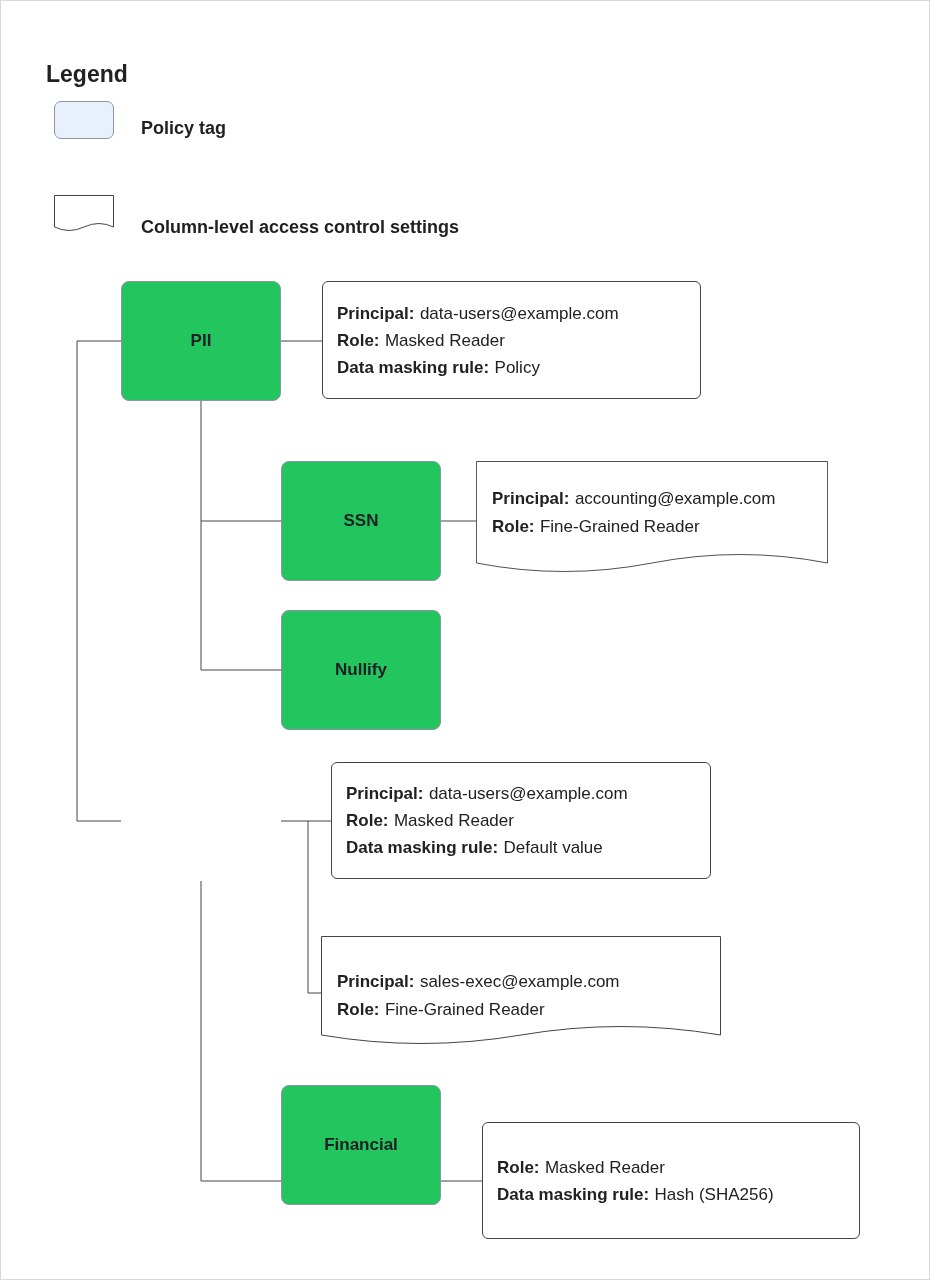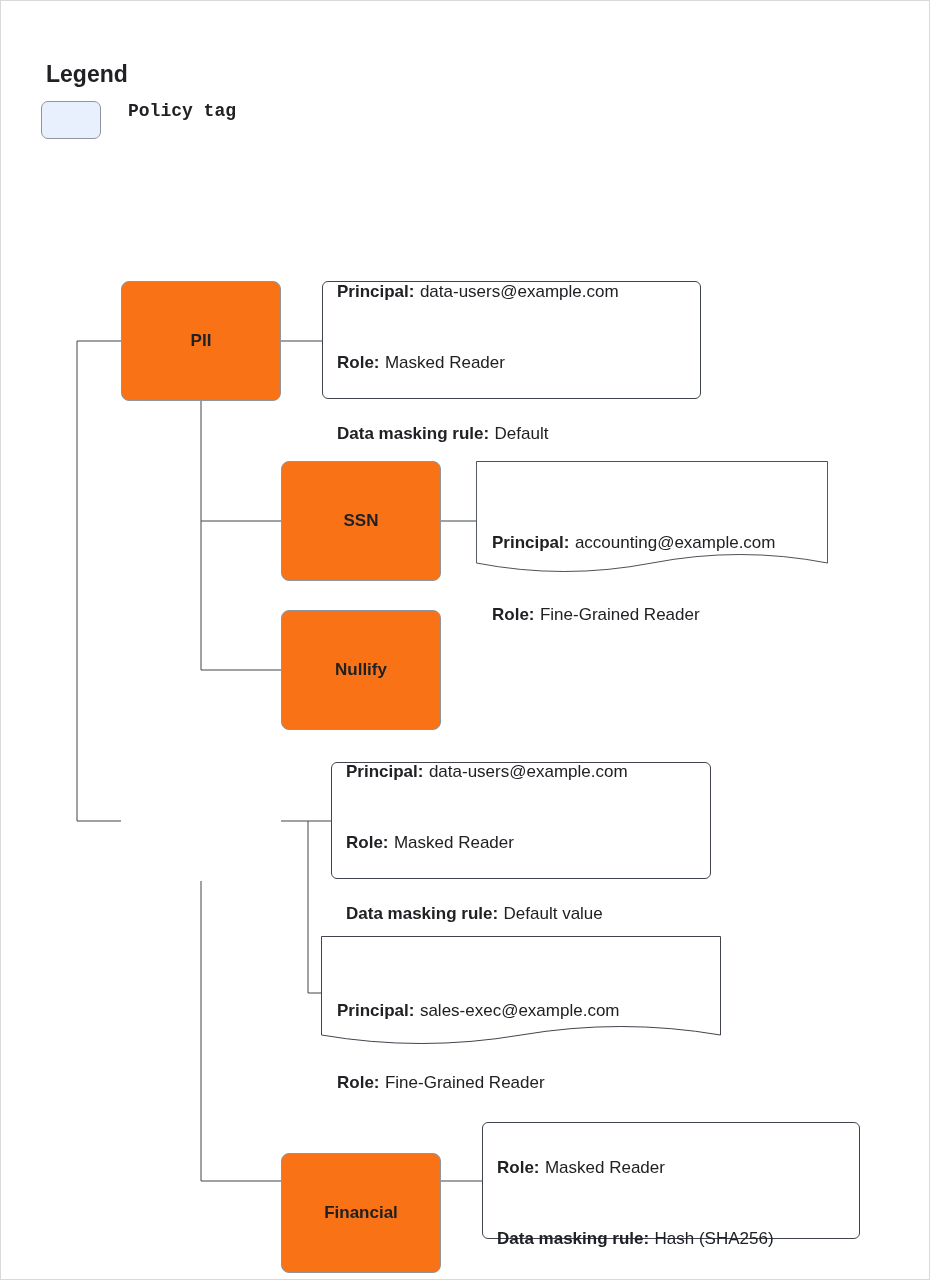--- a/index.html
+++ b/index.html
@@ -6,66 +6,66 @@
   .canvas{
     position:relative;width:930px;height:1280px;background:#ffffff;
     border:1px solid #d9d9d9;box-sizing:border-box;overflow:hidden;
     font-family:"Liberation Sans", sans-serif;color:#202124;
   }
   .wires{position:absolute;left:0;top:0;width:930px;height:1280px;}
   .wires polyline{fill:none;stroke:#40454d;stroke-width:1;}
 
   
   .legend-title{position:absolute;left:45px;top:60px;font-size:23px;font-weight:bold;}
-  .legend-row{position:absolute;left:40px;display:flex;align-items:flex-start;font-family:Liberation Mono, monospace;}
+  .legend-row{position:absolute;left:53px;display:flex;align-items:flex-end;}
   .legend-row .swatch{width:60px;height:38px;box-sizing:border-box;flex:0 0 auto;}
   .swatch-tag{background:#e8f0fe;border:1px solid #8f959e;border-radius:7px;}
   .swatch-policy{background:#ffffff;border:1px solid #40454d;border-radius:6px;}
   .swatch-doc{width:60px;height:43px;flex:0 0 auto;}
   .legend-label{margin-left:27px;font-size:18px;font-weight:bold;white-space:nowrap;}
   #legend-row-1{top:100px;}
   #legend-row-2{top:148px;}
   #legend-row-3{top:194px;}
 
   
   .tag{
     position:absolute;width:160px;height:120px;box-sizing:border-box;
-    background:#f97316;border:1px solid #8f959e;border-radius:8px;
+    background:#22c55e;border:1px solid #8f959e;border-radius:8px;
     display:flex;align-items:center;justify-content:center;
     font-size:17px;font-weight:bold;
   }
   #tag-pii{left:120px;top:280px;}
   #tag-ssn{left:280px;top:460px;}
   #tag-contact{left:280px;top:609px;}
   #tag-confidential{left:120px;top:760px;}
-  #tag-financial{left:280px;top:1152px;}
+  #tag-financial{left:280px;top:1084px;}
 
   
   .policy{
     position:absolute;box-sizing:border-box;background:#ffffff;
     border:1px solid #40454d;border-radius:6px;
     display:flex;flex-direction:column;justify-content:center;
     padding:0 14px;font-size:17px;line-height:27px;
   }
   #policy-pii{left:321px;top:280px;width:379px;height:118px;}
   #policy-confidential{left:330px;top:761px;width:380px;height:117px;}
   #policy-financial{left:481px;top:1121px;width:378px;height:117px;}
 
-  .line{white-space:nowrap;margin-top:44px;}
+  .line{white-space:nowrap;}
   .b{font-weight:bold;margin-right:0.32em;}
 
   
   .wavy{position:absolute;}
   .wavy svg{position:absolute;left:0;top:0;width:100%;height:100%;}
   .wavy .doc-path{fill:#ffffff;stroke:#40454d;stroke-width:1;}
   .wavy-text{position:relative;font-size:17px;line-height:28px;}
   #wavy-ssn{left:475px;top:460px;width:352px;height:125px;}
   #wavy-ssn .wavy-text{padding:24px 0 0 16px;}
   #wavy-confidential{left:320px;top:935px;width:400px;height:122px;}
-  #wavy-confidential .wavy-text{padding:17px 0 0 16px;}
+  #wavy-confidential .wavy-text{padding:32px 0 0 16px;}
 </style>
 </head>
 <body>
 
 <div class="canvas">
 
   <svg class="wires" width="930" height="1280" viewBox="0 0 930 1280" aria-hidden="true">
     <polyline points="120,340 76,340 76,820 120,820"></polyline>
     <polyline points="200,400 200,669 281,669"></polyline>
     <polyline points="200,520 281,520"></polyline>
@@ -78,20 +78,26 @@
   </svg>
 
   <div class="legend-title">Legend</div>
 
   <div class="legend-row" id="legend-row-1">
     <div class="swatch swatch-tag"></div>
     <div class="legend-label">Policy tag</div>
   </div>
 
 
+  <div class="legend-row" id="legend-row-3">
+    <svg class="swatch-doc" viewBox="0 0 60 43" preserveAspectRatio="none">
+      <path class="doc-path" style="fill:#ffffff;stroke:#40454d;stroke-width:1" d="M0.5,0.5 L59.5,0.5 L59.5,32 Q45,25 30,32 Q15,39 0.5,32 Z"></path>
+    </svg>
+    <div class="legend-label">Column-level access control settings</div>
+  </div>
 
   <div class="tag" id="tag-pii">
     <span>PII</span>
   </div>
   <div class="tag" id="tag-ssn">
     <span>SSN</span>
   </div>
   <div class="tag" id="tag-contact">
     <span>Nullify</span>
   </div>
@@ -100,21 +106,21 @@
   </div>
 
   <div class="policy" id="policy-pii">
     <div class="line">
       <span class="b">Principal:</span><span>data-users@example.com</span>
     </div>
     <div class="line">
       <span class="b">Role:</span><span>Masked Reader</span>
     </div>
     <div class="line">
-      <span class="b">Data masking rule:</span><span>Default</span>
+      <span class="b">Data masking rule:</span><span>Policy</span>
     </div>
   </div>
 
   <div class="policy" id="policy-confidential">
     <div class="line">
       <span class="b">Principal:</span><span>data-users@example.com</span>
     </div>
     <div class="line">
       <span class="b">Role:</span><span>Masked Reader</span>
     </div>

